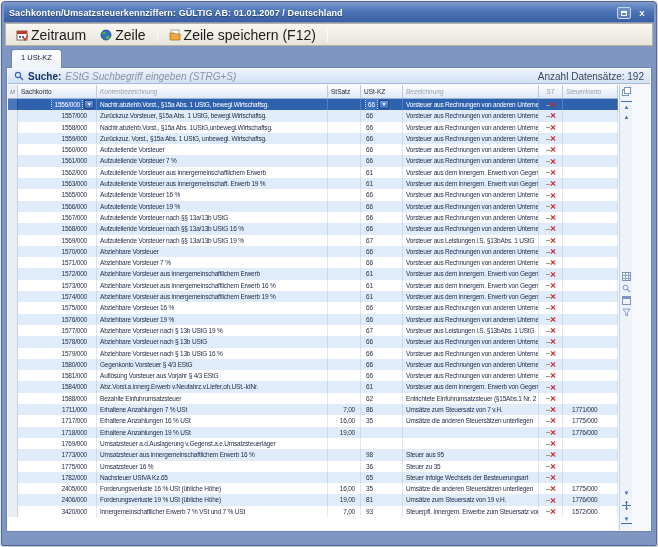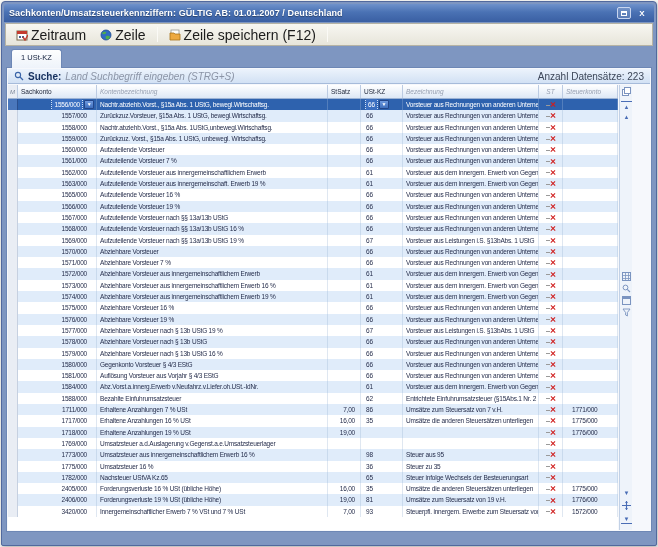--- a/index.html
+++ b/index.html
@@ -148,22 +148,22 @@
   <div class="panel">
 
     <div class="searchbar">
       <span>
         <svg width="10" height="10">
             <circle cx="4" cy="4" r="2.6" fill="none" stroke="#3a64a8" stroke-width="1.1"></circle>
             <path d="M6 6 L9 9" stroke="#3a64a8" stroke-width="1.2"></path>
           </svg>
       </span>
       <span class="slabel">Suche:</span>
-      <span class="sph">Land Suchbegriff eingeben (STRG+S)</span>
-      <span class="count">Anzahl Datensätze: 223</span>
+      <span class="sph">EStG Suchbegriff eingeben (STRG+S)</span>
+      <span class="count">Anzahl Datensätze: 192</span>
     </div>
 
     <div class="grid">
       <div class="ghead">
         <div class="cell c-marker" style="font-size:6px;color:#7a8496;justify-content:center;font-style:italic">M</div>
         <div class="cell c-skto">Sachkonto</div>
         <div class="cell c-kbz ital">Kontenbezeichnung</div>
         <div class="cell c-sts">StSatz</div>
         <div class="cell c-kz">USt-KZ</div>
         <div class="cell c-bez ital">Bezeichnung</div>

